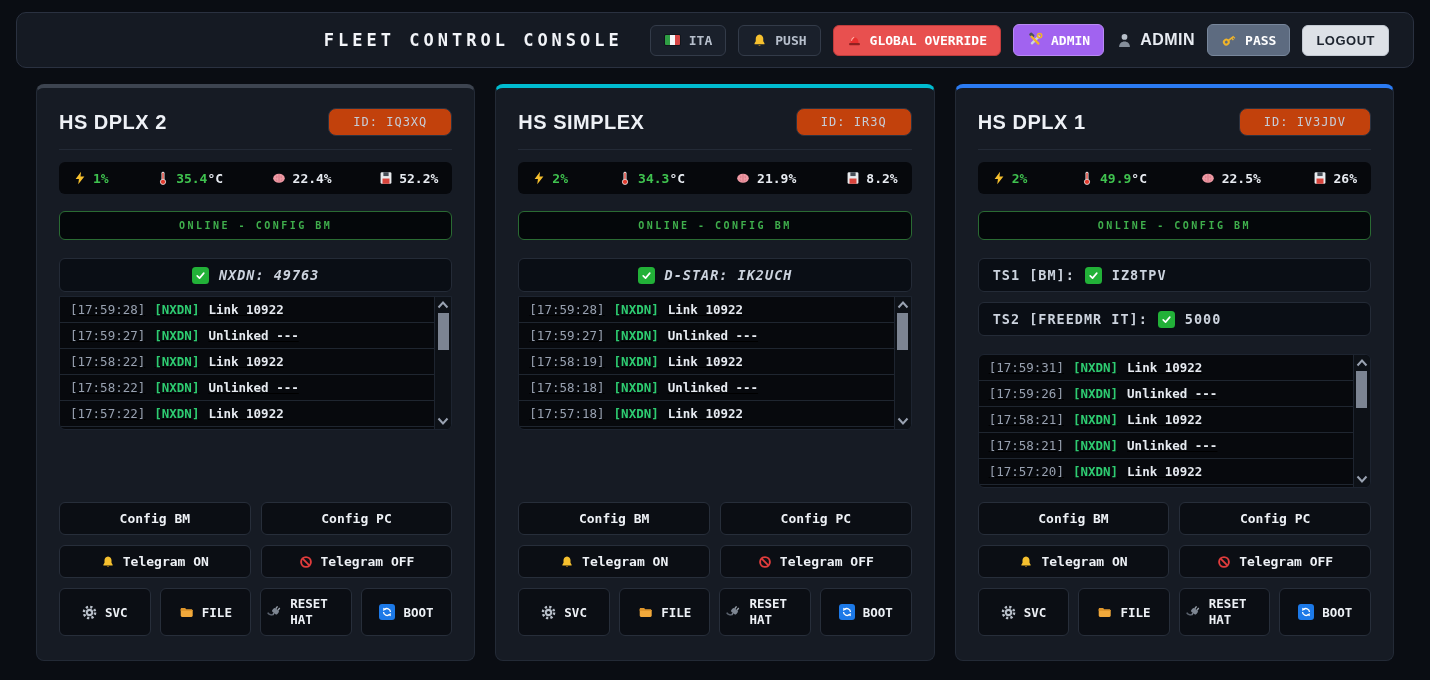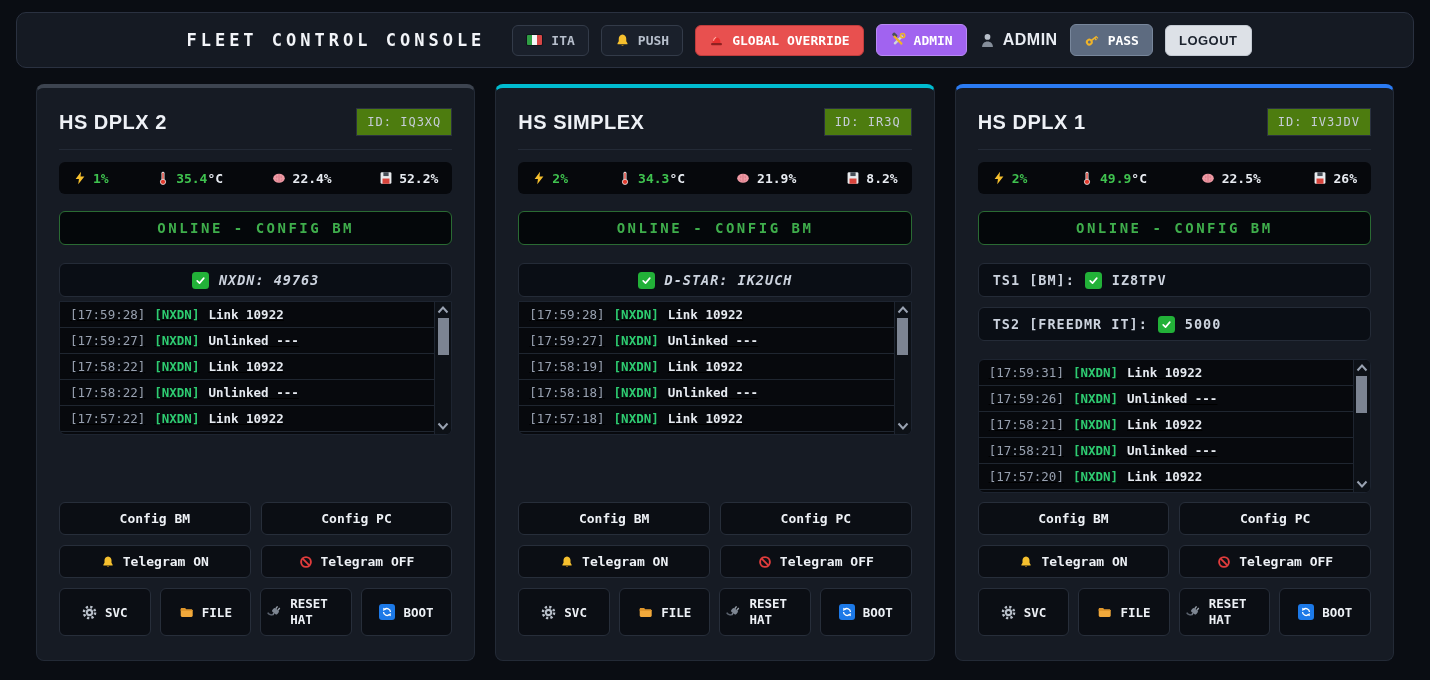--- a/index.html
+++ b/index.html
@@ -2,21 +2,21 @@
 <html><head>
 <meta charset="utf-8">
 <style>
   * { margin:0; padding:0; box-sizing:border-box; }
   html,body { width:1430px; height:680px; background:#0a0d13; overflow:hidden;
               font-family:"DejaVu Sans Mono", monospace; }
 
   
   .app-header { margin:12px 16px 0; height:56px; background:#151a23;
     border:1px solid #2a3140; border-radius:10px; display:flex;
-    align-items:center; justify-content:center; padding:0 24px 0 32px; }
+    align-items:center; justify-content:flex-end; padding:0 24px 0 32px; }
   .app-title { color:#f2f4f8; font-size:17px; font-weight:bold; letter-spacing:4px; }
   .hdr-right { display:flex; align-items:center; gap:12px;padding-left:27px; }
   .btn { display:inline-flex; align-items:center; gap:8px; border-radius:6px;
     padding:7px 13px; font-size:13px; font-weight:bold; cursor:pointer;
     font-family:"DejaVu Sans Mono", monospace; white-space:nowrap; }
   .btn-ghost  { background:#1a202b; border:1px solid #333b49; color:#b7bfcc; }
   .btn-orange { background:#f0a426; border:1px solid #c9841a; color:#fff; }
   .btn-red    { background:#e8504f; border:1px solid #c03c3c; color:#fff; }
   .btn-purple { background:#a163f0; border:1px solid #b98af5; color:#fff; }
   .btn-slate  { background:#5d6b80; border:1px solid #78879c; color:#fff; }
@@ -27,33 +27,33 @@
     letter-spacing:.5px; }
 
   
   .board { display:flex; gap:20px; margin:16px 36px 0; }
   .panel { width:440px; height:577px; background:#161b24; border:1px solid #232a36;
     border-top:4px solid #3d4450; border-radius:8px; padding:20px 22px 24px;
     display:flex; flex-direction:column; }
   .panel-head { display:flex; align-items:center; justify-content:space-between; }
   .panel-title { color:#eef1f6; font-family:"Liberation Sans", sans-serif;
     font-size:20px; font-weight:bold; letter-spacing:.5px; }
-  .id-badge { background:#4d7c0f; border:1px solid #2b3240; border-radius:0;
-    color:#c6cdd9; font-size:12px; padding:6px 10px; letter-spacing:1px; }
+  .id-badge { background:#c2410c; border:1px solid #2b3240; border-radius:8px;
+    color:#c6cdd9; font-size:12px; padding:6px 24px; letter-spacing:1px; }
   .divider { height:1px; background:#232a36; margin:13px 0 12px; }
 
   .stats { background:#06080c; border-radius:6px; height:32px; display:flex;
     align-items:center; justify-content:space-between; padding:0 14px; }
   .stat { display:flex; align-items:center; gap:6px; font-size:13px;
     font-weight:bold; color:#e8ecf2; }
   .stat .green { color:#3fc24f; }
 
   .status-box { margin-top:17px; background:#04070a; border:1px solid #2a6b33;
     border-radius:6px; text-align:center; padding:8px 0; color:#3fae4c;
-    font-size:14px; font-weight:bold; letter-spacing:2.5px; }
+    font-size:10px; font-weight:bold; letter-spacing:2.5px; }
 
   .mode-box { margin-top:18px; background:#0a0e15; border:1px solid #242b37;
     border-radius:6px; padding:7px 14px; min-height:34px; display:flex;
     align-items:center; color:#ccd3de; font-size:13.5px; font-weight:bold;
     letter-spacing:1px; gap:10px; }
   .mode-center { justify-content:center;font-style:italic; }
   .mode-stack + .mode-box { margin-top:10px; }
 
   .check { width:17px; height:17px; background:#22b138; border-radius:3.5px;
     display:inline-flex; align-items:center; justify-content:center; flex:none; }

